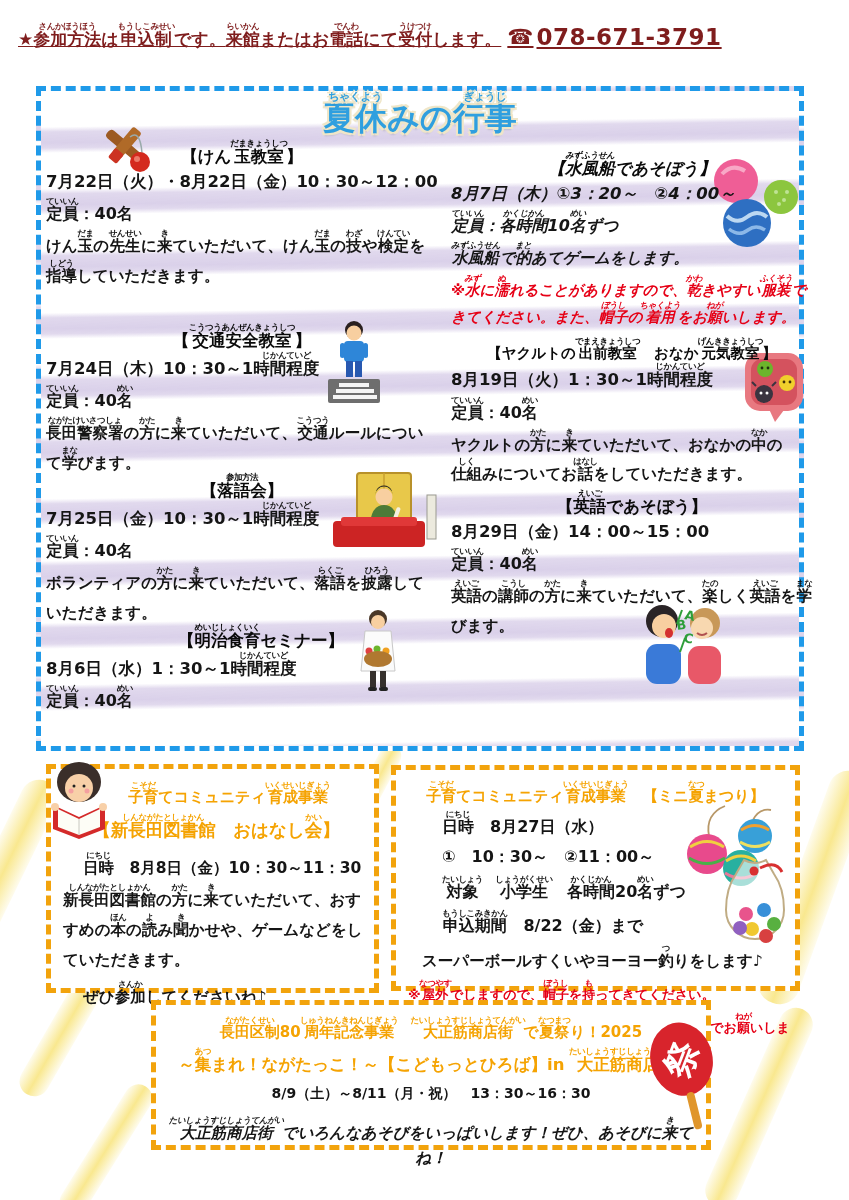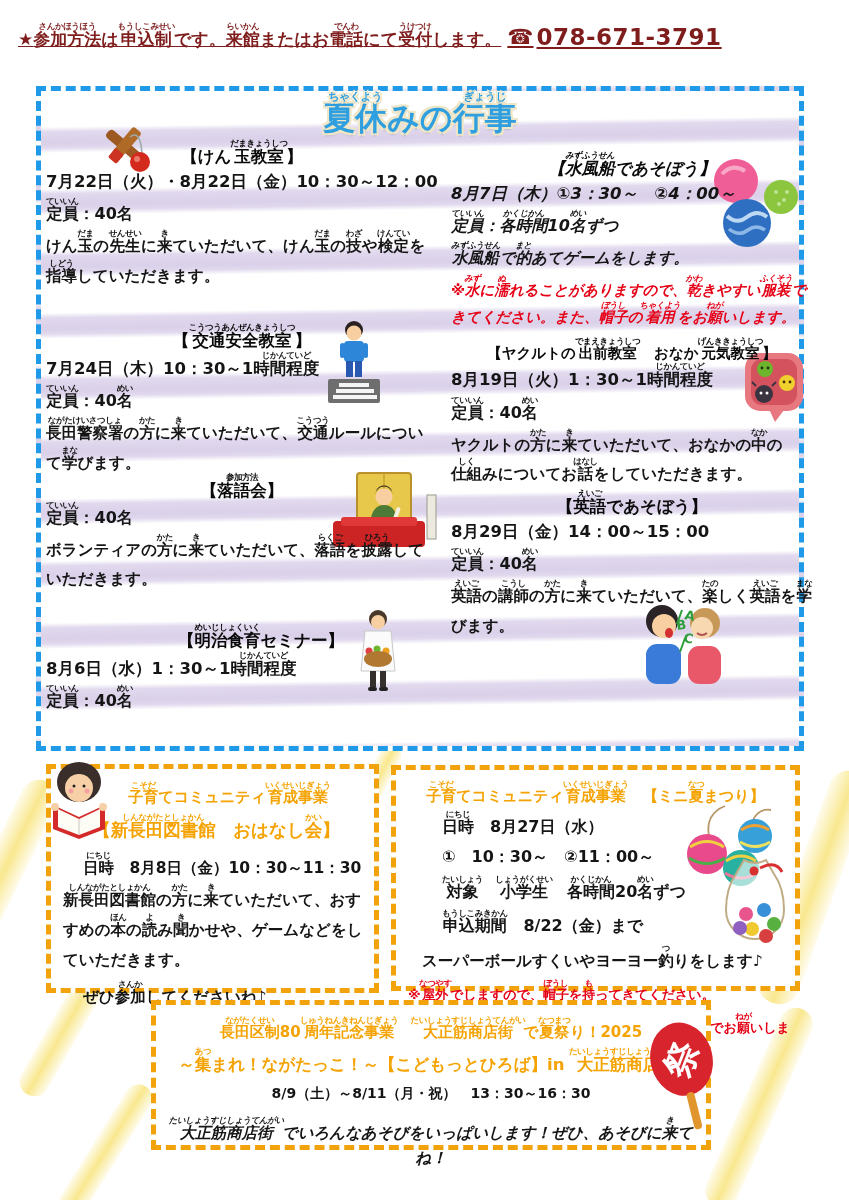--- a/index.html
+++ b/index.html
@@ -129,21 +129,21 @@
       <circle cx="75" cy="43" r="2" fill="#bfe394"></circle>
     <circle cx="70" cy="47" r="2" fill="#bfe394"></circle>
       <circle cx="78" cy="35" r="2" fill="#bfe394"></circle>
     <circle cx="38" cy="66" r="24" fill="#2e6fc2"></circle>
     <path d="M18 59 q10 9 20 1 q10 -8 20 0" stroke="#bcd8f2" stroke-width="4" fill="none"></path>
     <path d="M20 72 q10 8 19 1 q8 -6 17 0" stroke="#8cb8e8" stroke-width="3.5" fill="none"></path>
   </svg>
 
   <div class="section" style="left:410px; top:60px; width:362px;font-style:italic;">
     <div class="sec-title">【<ruby>水風船<rt>みずふうせん</rt></ruby>であそぼう】</div>
-    <div class="sec-line">8月7日（木）①3：30～　②4：00～</div>
+    <div class="sec-line">8月7日（木）①3：20～　②4：00～</div>
     <div class="sec-cap"><ruby>定員<rt>ていいん</rt></ruby>：<ruby>各時間<rt>かくじかん</rt></ruby>10<ruby>名<rt>めい</rt></ruby>ずつ</div>
     <div class="sec-body"><ruby>水風船<rt>みずふうせん</rt></ruby>で<ruby>的<rt>まと</rt></ruby>あてゲームをします。</div>
     <div class="note red">※<ruby>水<rt>みず</rt></ruby>に<ruby>濡<rt>ぬ</rt></ruby>れることがありますので、<ruby>乾<rt>かわ</rt></ruby>きやすい<ruby>服装<rt>ふくそう</rt></ruby>できてください。また、<ruby>帽子<rt>ぼうし</rt></ruby>の<ruby>着用<rt>ちゃくよう</rt></ruby>をお<ruby>願<rt>ねが</rt></ruby>いします。</div>
   </div>
 
   <svg class="illus" style="left:286px; top:228px;" width="54" height="88" viewBox="0 0 54 88">
     <circle cx="27" cy="11" r="9" fill="#2a2020"></circle>
     <circle cx="27" cy="14" r="7.5" fill="#f8cfa0"></circle>
     <rect x="17" y="22" width="20" height="21" rx="4" fill="#2e86d8"></rect>
     <rect x="13" y="24" width="5" height="15" rx="2.5" fill="#2e86d8"></rect>
@@ -194,20 +194,21 @@
     <circle cx="57" cy="28" r="8.5" fill="#f8cfa0"></circle>
     <path d="M48.5 26 a8.5 8.5 0 0 1 17 0 l-1 -5 a8.5 8.5 0 0 0 -15 0 z" fill="#222"></path>
     <path d="M43 54 q2 -18 14 -18 q12 0 14 18 z" fill="#4e7a38"></path>
     <rect x="68" y="38" width="4" height="12" rx="2" fill="#f4f0e0" transform="rotate(20 70 44)"></rect>
     <rect x="6" y="52" width="92" height="26" rx="4" fill="#cc2424"></rect>
     <rect x="14" y="48" width="76" height="9" rx="3" fill="#e03838"></rect>
   </svg>
 
   <div class="section" style="left:5px; top:382px; width:392px;">
     <div class="sec-title">【<ruby>落語会<rt>参加方法</rt></ruby>】</div>
+    <div class="sec-line">7月25日（金）10：30～1<ruby>時間程度<rt>じかんていど</rt></ruby></div>
     <div class="sec-cap"><ruby>定員<rt>ていいん</rt></ruby>：40名</div>
     <div class="sec-body">ボランティアの<ruby>方<rt>かた</rt></ruby>に<ruby>来<rt>き</rt></ruby>ていただいて、<ruby>落語<rt>らくご</rt></ruby>を<ruby>披露<rt>ひろう</rt></ruby>していただきます。</div>
   </div>
 
   <div class="section" style="left:410px; top:398px; width:362px;">
     <div class="sec-title">【<ruby>英語<rt>えいご</rt></ruby>であそぼう】</div>
     <div class="sec-line">8月29日（金）14：00～15：00</div>
     <div class="sec-cap"><ruby>定員<rt>ていいん</rt></ruby>：40<ruby>名<rt>めい</rt></ruby></div>
     <div class="sec-body"><ruby>英語<rt>えいご</rt></ruby>の<ruby>講師<rt>こうし</rt></ruby>の<ruby>方<rt>かた</rt></ruby>に<ruby>来<rt>き</rt></ruby>ていただいて、<ruby>楽<rt>たの</rt></ruby>しく<ruby>英語<rt>えいご</rt></ruby>を<ruby>学<rt>まな</rt></ruby>びます。</div>
   </div>

